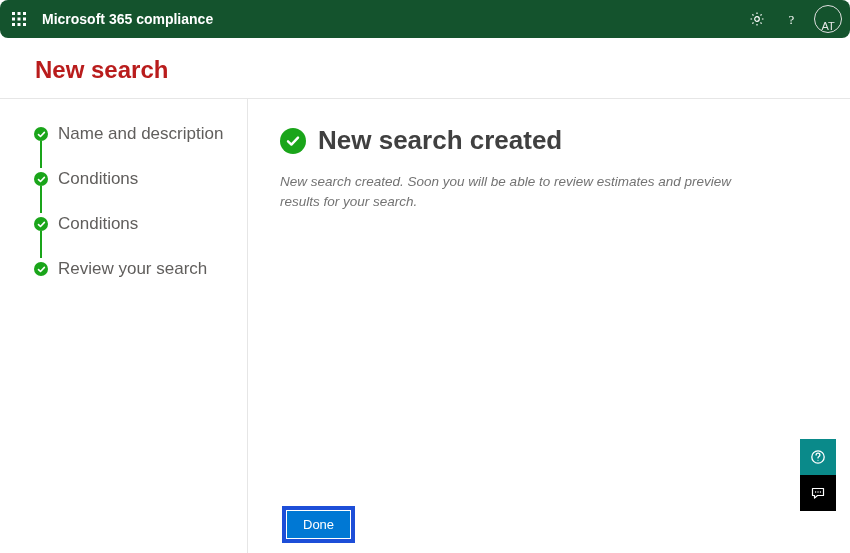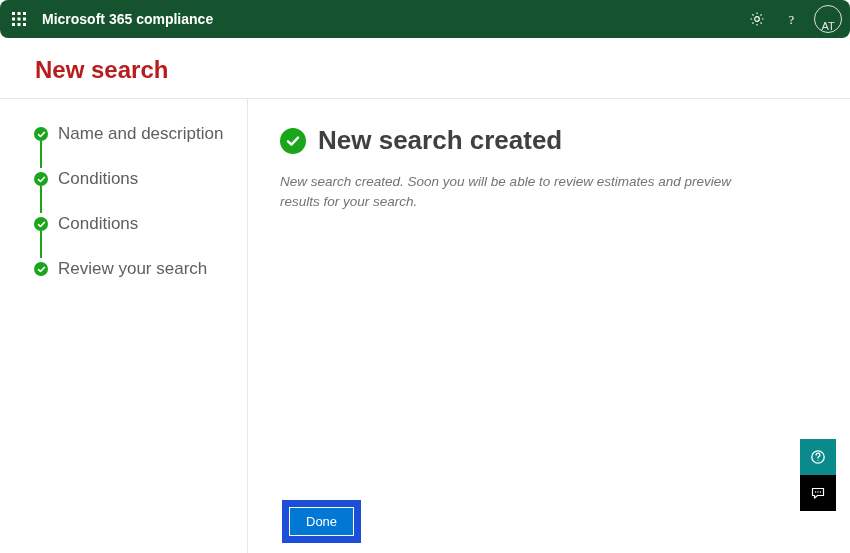--- a/index.html
+++ b/index.html
@@ -19,21 +19,21 @@
   .step .dot { width: 14px; height: 14px; border-radius: 50%; background: #1aa51a; display: flex; align-items: center; justify-content: center; flex-shrink: 0; position: relative; z-index: 2; }
   .step .dot svg { display:block; }
   .step .connector { position: absolute; left: 6px; top: 18px; width: 2px; height: 27px; background: #1aa51a; z-index:1;}
   .step-label { font-size: 17px; color: #605e5c; margin-left: 10px; }
   .main { flex: 1; padding: 26px 42px 16px 32px; }
   .result-head { display: flex; align-items: center; margin-bottom: 16px; }
   .result-icon { width: 26px; height: 26px; border-radius: 50%; background: #1aa51a; display: flex; align-items: center; justify-content: center; margin-right: 12px; flex-shrink:0; }
   .result-title { font-size: 26px; font-weight: 700; color: #404040; }
   .result-body { font-size: 13.5px; color: #737373; line-height: 1.45; max-width: 480px; font-style: italic; }
   .footer { position: absolute; left: 0; right: 0; bottom: 0; padding: 12px 0 10px 282px; }
-  .done-wrap { display: inline-block; border: 7px solid #1d4ed8; padding: 1px; }
+  .done-wrap { display: inline-block; border: 4px solid #1d4ed8; padding: 1px; }
   .done-btn { background: #0078d4; color: #ffffff; border: none; font-size: 13px; padding: 6px 16px; cursor: pointer; font-family: inherit; }
   .float-actions { position: absolute; right: 14px; bottom: 42px; display: flex; flex-direction: column; }
   .float-btn { width: 36px; height: 36px; display: flex; align-items: center; justify-content: center; cursor: pointer; }
   .float-help { background: #0a8a8a; color: #ffffff; }
   .float-feedback { background: #000000; color: #ffffff; }
 </style>
 </head>
 <body>
 
 <div class="topbar">

